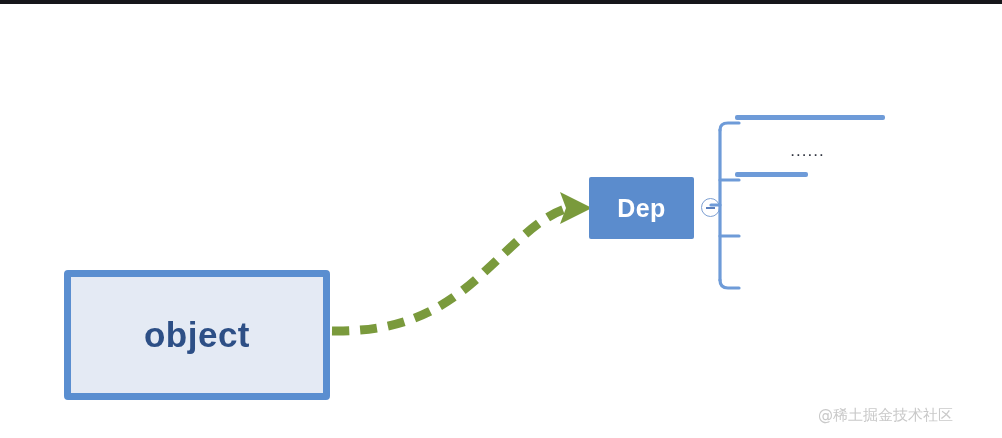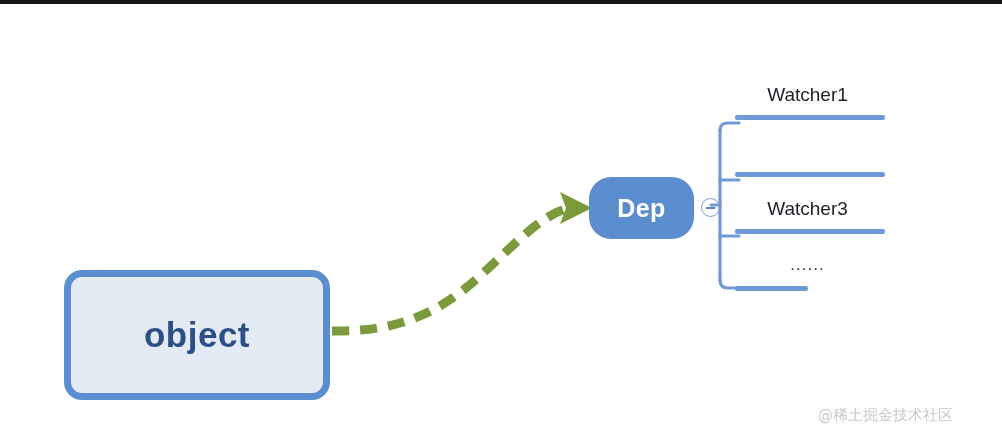--- a/index.html
+++ b/index.html
@@ -27,42 +27,42 @@
   
   #object-node {
     position: absolute;
     left: 64px;
     top: 270px;
     width: 266px;
     height: 130px;
     box-sizing: border-box;
     background: #e4eaf4;
     border: 7px solid #5a8ed0;
-    border-radius: 18px;
+    border-radius: 4px;
     display: flex;
     align-items: center;
     justify-content: center;
   }
   #object-label {
     font-size: 35px;
     font-weight: bold;
     color: #2d4f86;
     letter-spacing: 0.5px;
     font-family: "Liberation Sans", sans-serif;
   }
   
   #dep-node {
     position: absolute;
     left: 589px;
     top: 177px;
     width: 105px;
     height: 62px;
     box-sizing: border-box;
     background: #5b8ccd;
-    border-radius: 22px;
+    border-radius: 2px;
     display: flex;
     align-items: center;
     justify-content: center;
   }
   #dep-label {
     font-size: 25px;
     font-weight: bold;
     color: #ffffff;
     letter-spacing: 0.5px;
   }
@@ -190,33 +190,25 @@
       <path d="M 15 80 L 34 80"></path>
 
       <path d="M 15 136 L 34 136"></path>
 
       <path d="M 15 180 Q 15 188, 23 188 L 34 188"></path>
     </g>
   </svg>
 
   <div id="watcher-list">
 
-    <div class="watcher-item">
-      <span class="watcher-text">Watcher1</span>
-      <span class="watcher-rule"></span>
-    </div>
 
     <div class="watcher-item">
       <span class="watcher-rule"></span>
     </div>
 
-    <div class="watcher-item">
-      <span class="watcher-text">Watcher3</span>
-      <span class="watcher-rule"></span>
-    </div>
 
     <div class="watcher-item">
       <span class="watcher-text dots">......</span>
       <span class="watcher-rule short"></span>
     </div>
 
   </div>
 
   <div id="watermark">@稀土掘金技术社区</div>
 

